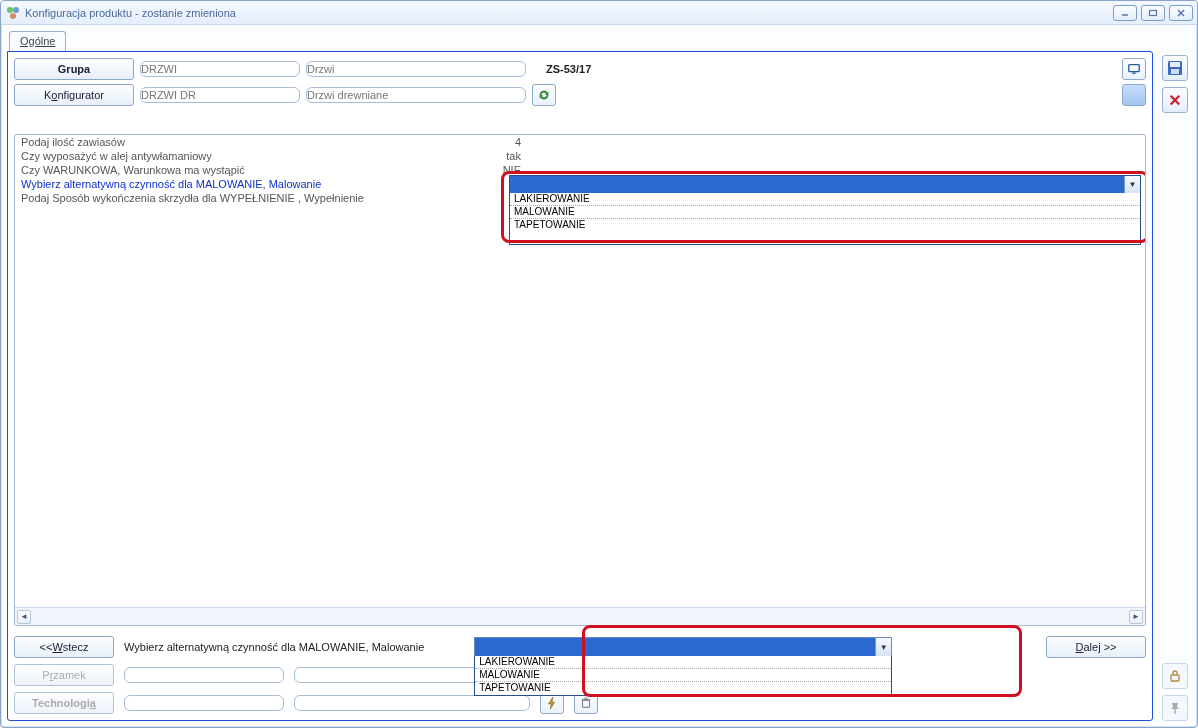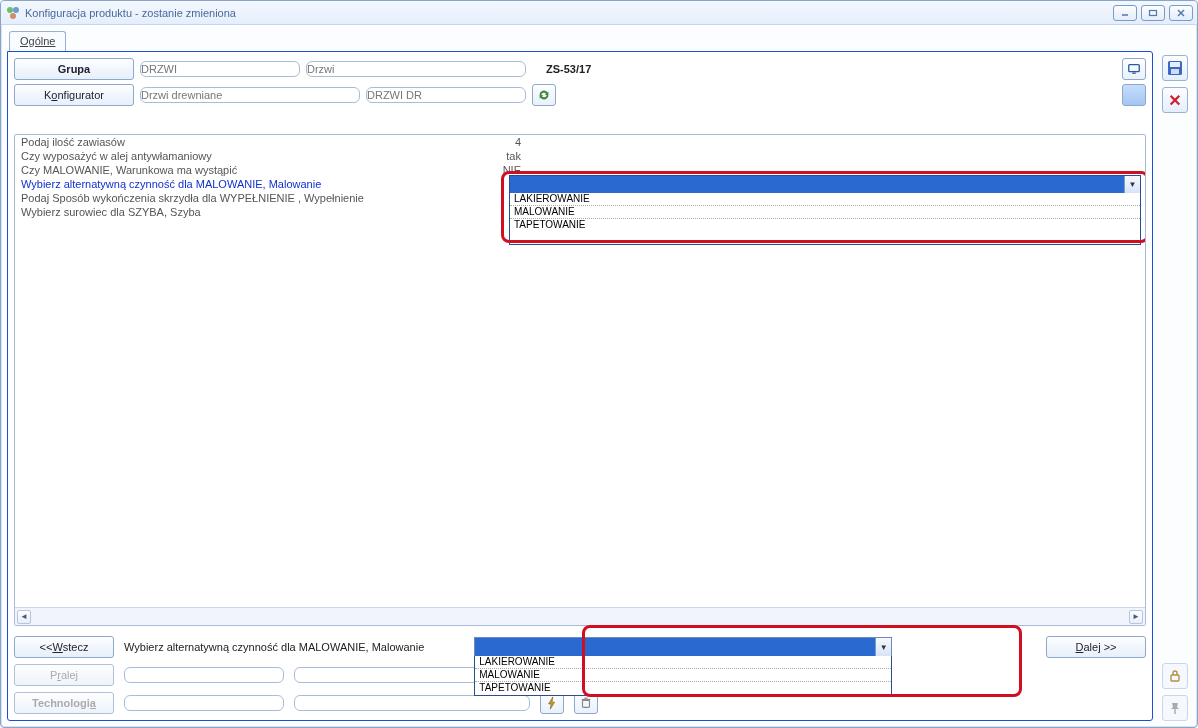--- a/index.html
+++ b/index.html
@@ -301,22 +301,22 @@
               </svg>
           </span>
         </div>
 
         <div class="row">
           <span class="btn">
             <span>K</span>
               <span class="u">o</span>
               <span>nfigurator</span>
           </span>
+          <span class="field f1">DRZWI DR</span>
           <span class="field f2">Drzwi drewniane</span>
-          <span class="field f1">DRZWI DR</span>
           <span class="iconbtn">
             <svg viewBox="0 0 16 16">
                 <path d="M3 8a5 5 0 0 1 9-3l1-1v4h-4l1.4-1.4A3.2 3.2 0 0 0 4.8 8" fill="#3a8a3a"></path>
                 <path d="M13 8a5 5 0 0 1-9 3l-1 1V8h4l-1.4 1.4A3.2 3.2 0 0 0 11.2 8" fill="#3a8a3a"></path>
               </svg>
           </span>
           <span style="flex:1"></span>
           <span class="iconbtn" style="background:linear-gradient(#c5ddfb,#a3c6f2);"></span>
         </div>
 
@@ -325,33 +325,32 @@
 
           <div class="listline">
                 <span class="q">Podaj ilość zawiasów</span>
                 <span class="v">4</span>
               </div>
               <div class="listline">
                 <span class="q">Czy wyposażyć w alej antywłamaniowy</span>
                 <span class="v">tak</span>
               </div>
               <div class="listline">
-                <span class="q">Czy MALOWANIE, Warunkowa ma wystąpić</span>
+                <span class="q">Czy WARUNKOWA, Warunkowa ma wystąpić</span>
                 <span class="v">NIE</span>
               </div>
               <div class="listline blue">
                 <span class="q">Wybierz alternatywną czynność dla MALOWANIE, Malowanie</span>
                 <span class="v"></span>
               </div>
               <div class="listline">
                 <span class="q">Podaj Sposób wykończenia skrzydła dla WYPEŁNIENIE , Wypełnienie</span>
                 <span class="v"></span>
               </div>
               <div class="listline">
-                <span class="q">Wybierz surowiec dla SZYBA, Szyba</span>
                 <span class="v"></span>
               </div>
             </div>
           <div class="hscroll">
             <span class="arrowbtn">◄</span>
             <span class="track"></span>
             <span class="arrowbtn">►</span>
           </div>
 
           <div class="dropdown-open" style="top:40px;">
@@ -393,21 +392,21 @@
                 <span>alej &gt;&gt;</span>
             </span>
           </div>
 
           <div class="highlight-ring" style="left:568px; top:-5px; width:440px; height:72px;"></div>
 
           <div class="footrow">
             <span class="btn btn-d" style="min-width:100px;">
               <span>P</span>
                 <span class="u">r</span>
-                <span>alej</span>
+                <span>zamek</span>
             </span>
             <span class="field" style="width:160px;"></span>
             <span class="field" style="width:236px;"></span>
           </div>
           <div class="footrow">
             <span class="btn btn-d" style="min-width:100px;font-weight:bold;">
               <span>Technologi</span>
                 <span class="u">a</span>
                 <span></span>
             </span>

